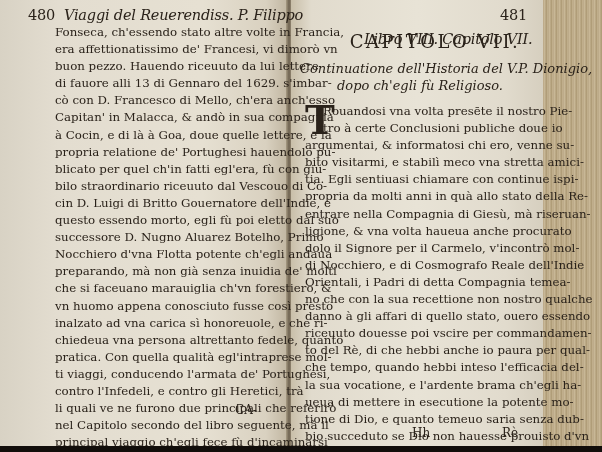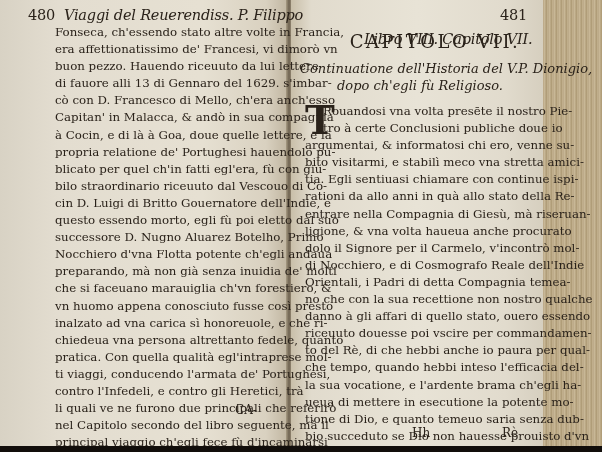--- a/index.html
+++ b/index.html
@@ -110,21 +110,21 @@
 
   <div class="text-block" style="left:323px; top:103px; width:204px;">
     <span class="line">Rouandosi vna volta presēte il nostro Pie-</span>
     <span class="line">tro à certe Conclusioni publiche doue io</span>
   </div>
 
   <div class="text-block" style="left:305px; top:137.2px; width:222px;">
     <span class="line">argumentai, &amp; informatosi chi ero, venne su-</span>
     <span class="line">bito visitarmi, e stabilì meco vna stretta amici-</span>
     <span class="line">tia. Egli sentiuasi chiamare con continue ispi-</span>
-    <span class="line">rationi da allo anni in quà allo stato della Re-</span>
+    <span class="line">propria da molti anni in quà allo stato della Re-</span>
     <span class="line">entrare nella Compagnia di Giesù, mà riseruan-</span>
     <span class="line">ligione, &amp; vna volta haueua anche procurato</span>
     <span class="line">dolo il Signore per il Carmelo, v'incontrò mol-</span>
     <span class="line">di Nocchiero, e di Cosmografo Reale dell'Indie</span>
     <span class="line">Orientali, i Padri di detta Compagnia temea-</span>
     <span class="line">no che con la sua recettione non nostro qualche</span>
     <span class="line">danno à gli affari di quello stato, ouero essendo</span>
     <span class="line">riceuuto douesse poi vscire per commandamen-</span>
     <span class="line">to del Rè, di che hebbi anche io paura per qual-</span>
     <span class="line">che tempo, quando hebbi inteso l'efficacia del-</span>

